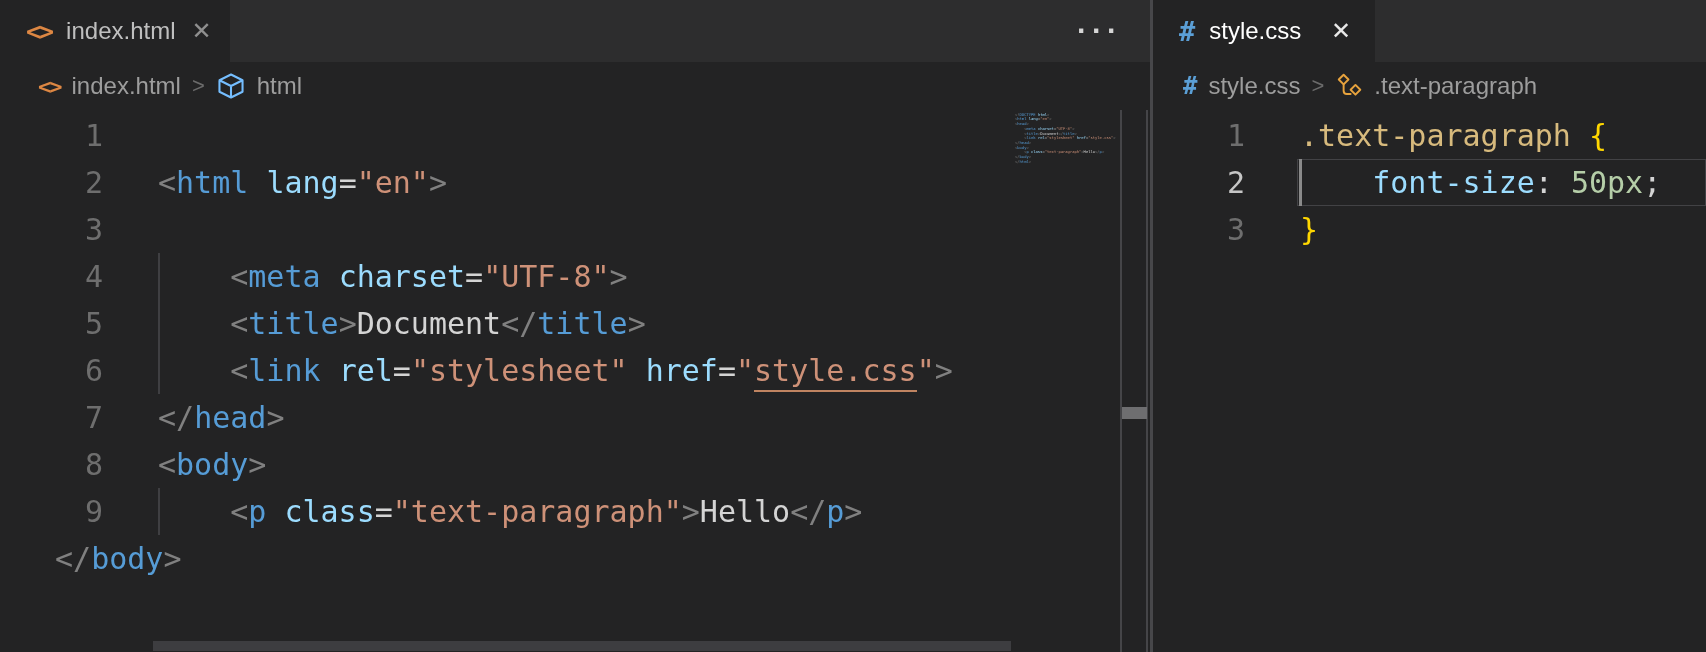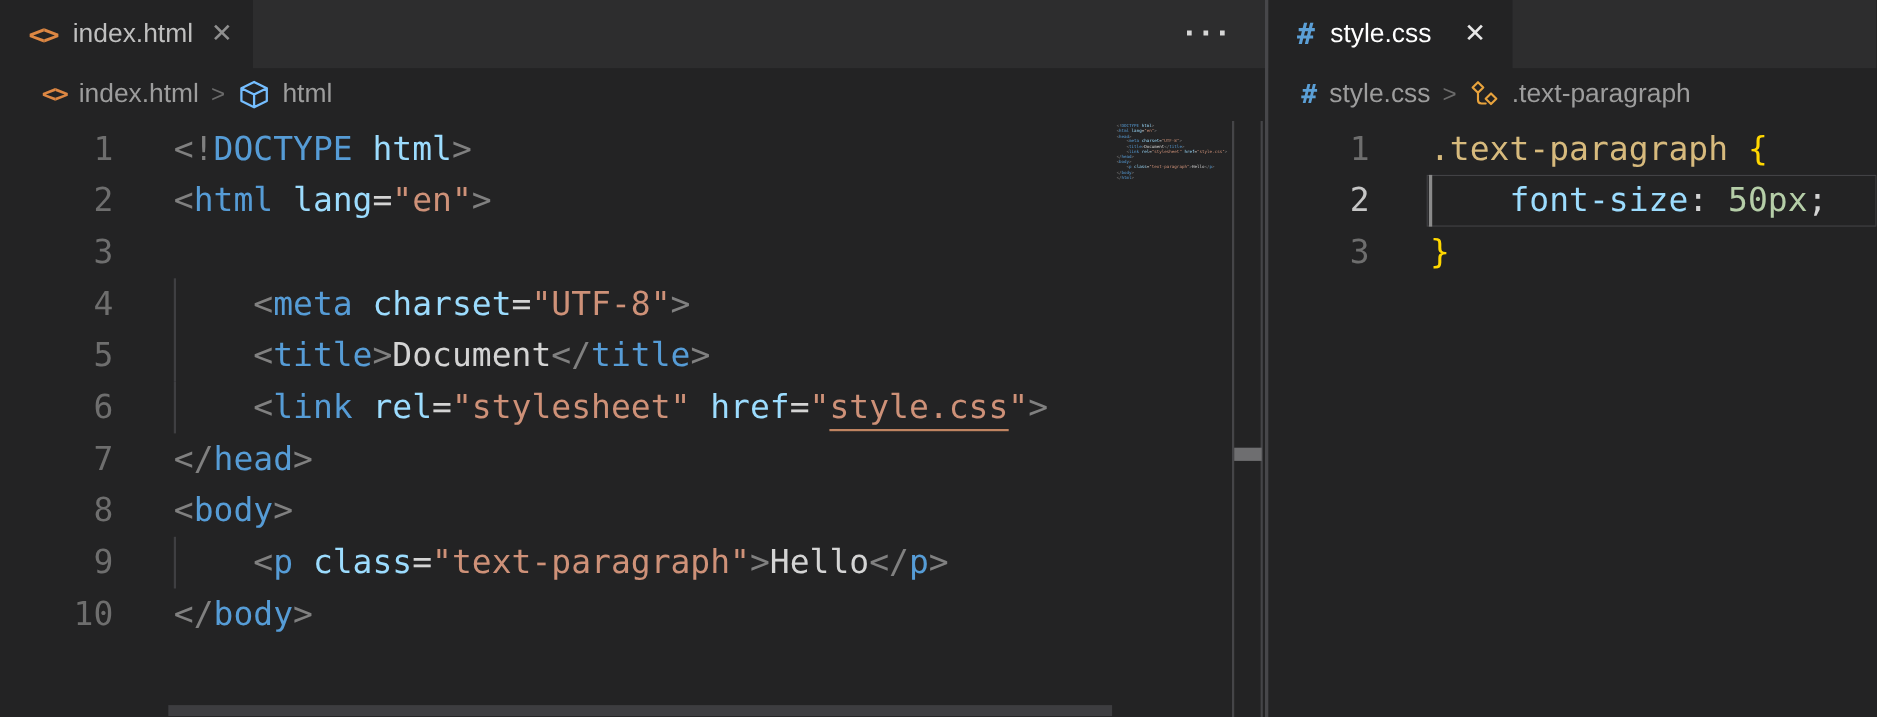--- a/index.html
+++ b/index.html
@@ -77,21 +77,20 @@
     <span class="crumb">index.html</span>
     <span class="crumb-sep">&gt;</span>
     <svg class="icon-svg" width="30" height="30" viewBox="0 0 26 26">
       <path d="M13 3 L23 8 V18 L13 23 L3 18 V8 Z M3 8 L13 13 L23 8 M13 13 V23" fill="none" stroke="#75beff" stroke-width="1.8" stroke-linejoin="round" stroke-linecap="round"></path>
     </svg>
     <span class="crumb">html</span>
   </div>
   <div class="code-area">
       <div class="code-row">
         <span class="ln">1</span>
-        <span class="line-box"><span class="tok-punct" style="color: rgb(128, 128, 128);">&lt;!</span><span class="tok-tag" style="color: rgb(86, 156, 214);">DOCTYPE</span><span class="tok-ws" style="color: rgb(212, 212, 212);"> </span><span class="tok-attr" style="color: rgb(156, 220, 254);">html</span><span class="tok-punct" style="color: rgb(128, 128, 128);">&gt;</span></span>
       </div>
       <div class="code-row">
         <span class="ln">2</span>
         <span class="line-box"><span class="tok-punct" style="color: rgb(128, 128, 128);">&lt;</span><span class="tok-tag" style="color: rgb(86, 156, 214);">html</span><span class="tok-ws" style="color: rgb(212, 212, 212);"> </span><span class="tok-attr" style="color: rgb(156, 220, 254);">lang</span><span class="tok-op" style="color: rgb(212, 212, 212);">=</span><span class="tok-str" style="color: rgb(206, 145, 120);">"en"</span><span class="tok-punct" style="color: rgb(128, 128, 128);">&gt;</span></span>
       </div>
       <div class="code-row">
         <span class="ln">3</span>
       </div>
       <div class="code-row">
         <span class="ln">4</span>
@@ -111,21 +110,20 @@
       </div>
       <div class="code-row">
         <span class="ln">8</span>
         <span class="line-box"><span class="tok-punct" style="color: rgb(128, 128, 128);">&lt;</span><span class="tok-tag" style="color: rgb(86, 156, 214);">body</span><span class="tok-punct" style="color: rgb(128, 128, 128);">&gt;</span></span>
       </div>
       <div class="code-row">
         <span class="ln">9</span>
         <span class="line-box"><i class="guide"></i><span class="tok-ind" style="color: rgb(212, 212, 212);">    </span><span class="tok-punct" style="color: rgb(128, 128, 128);">&lt;</span><span class="tok-tag" style="color: rgb(86, 156, 214);">p</span><span class="tok-ws" style="color: rgb(212, 212, 212);"> </span><span class="tok-attr" style="color: rgb(156, 220, 254);">class</span><span class="tok-op" style="color: rgb(212, 212, 212);">=</span><span class="tok-str" style="color: rgb(206, 145, 120);">"text-paragraph"</span><span class="tok-punct" style="color: rgb(128, 128, 128);">&gt;</span><span class="tok-text" style="color: rgb(212, 212, 212);">Hello</span><span class="tok-punct" style="color: rgb(128, 128, 128);">&lt;/</span><span class="tok-tag" style="color: rgb(86, 156, 214);">p</span><span class="tok-punct" style="color: rgb(128, 128, 128);">&gt;</span></span>
       </div>
       <div class="code-row">
-        <span class="ln">10</span>
         <span class="line-box"><span class="tok-punct" style="color: rgb(128, 128, 128);">&lt;/</span><span class="tok-tag" style="color: rgb(86, 156, 214);">body</span><span class="tok-punct" style="color: rgb(128, 128, 128);">&gt;</span></span>
       </div>
       <div class="code-row">
       </div>
     </div>
 
   <div class="minimap">
     <div class="minimap-inner"><div><span style="color: rgb(128, 128, 128);">&lt;!</span><span style="color: rgb(86, 156, 214);">DOCTYPE</span><span style="color: rgb(212, 212, 212);"> </span><span style="color: rgb(156, 220, 254);">html</span><span style="color: rgb(128, 128, 128);">&gt;</span></div><div><span style="color: rgb(128, 128, 128);">&lt;</span><span style="color: rgb(86, 156, 214);">html</span><span style="color: rgb(212, 212, 212);"> </span><span style="color: rgb(156, 220, 254);">lang</span><span style="color: rgb(212, 212, 212);">=</span><span style="color: rgb(206, 145, 120);">"en"</span><span style="color: rgb(128, 128, 128);">&gt;</span></div><div><span style="color: rgb(128, 128, 128);">&lt;</span><span style="color: rgb(86, 156, 214);">head</span><span style="color: rgb(128, 128, 128);">&gt;</span></div><div><span style="color: rgb(212, 212, 212);">    </span><span style="color: rgb(128, 128, 128);">&lt;</span><span style="color: rgb(86, 156, 214);">meta</span><span style="color: rgb(212, 212, 212);"> </span><span style="color: rgb(156, 220, 254);">charset</span><span style="color: rgb(212, 212, 212);">=</span><span style="color: rgb(206, 145, 120);">"UTF-8"</span><span style="color: rgb(128, 128, 128);">&gt;</span></div><div><span style="color: rgb(212, 212, 212);">    </span><span style="color: rgb(128, 128, 128);">&lt;</span><span style="color: rgb(86, 156, 214);">title</span><span style="color: rgb(128, 128, 128);">&gt;</span><span style="color: rgb(212, 212, 212);">Document</span><span style="color: rgb(128, 128, 128);">&lt;/</span><span style="color: rgb(86, 156, 214);">title</span><span style="color: rgb(128, 128, 128);">&gt;</span></div><div><span style="color: rgb(212, 212, 212);">    </span><span style="color: rgb(128, 128, 128);">&lt;</span><span style="color: rgb(86, 156, 214);">link</span><span style="color: rgb(212, 212, 212);"> </span><span style="color: rgb(156, 220, 254);">rel</span><span style="color: rgb(212, 212, 212);">=</span><span style="color: rgb(206, 145, 120);">"stylesheet"</span><span style="color: rgb(212, 212, 212);"> </span><span style="color: rgb(156, 220, 254);">href</span><span style="color: rgb(212, 212, 212);">=</span><span style="color: rgb(206, 145, 120);">"</span><span style="color: rgb(206, 145, 120);">style.css</span><span style="color: rgb(206, 145, 120);">"</span><span style="color: rgb(128, 128, 128);">&gt;</span></div><div><span style="color: rgb(128, 128, 128);">&lt;/</span><span style="color: rgb(86, 156, 214);">head</span><span style="color: rgb(128, 128, 128);">&gt;</span></div><div><span style="color: rgb(128, 128, 128);">&lt;</span><span style="color: rgb(86, 156, 214);">body</span><span style="color: rgb(128, 128, 128);">&gt;</span></div><div><span style="color: rgb(212, 212, 212);">    </span><span style="color: rgb(128, 128, 128);">&lt;</span><span style="color: rgb(86, 156, 214);">p</span><span style="color: rgb(212, 212, 212);"> </span><span style="color: rgb(156, 220, 254);">class</span><span style="color: rgb(212, 212, 212);">=</span><span style="color: rgb(206, 145, 120);">"text-paragraph"</span><span style="color: rgb(128, 128, 128);">&gt;</span><span style="color: rgb(212, 212, 212);">Hello</span><span style="color: rgb(128, 128, 128);">&lt;/</span><span style="color: rgb(86, 156, 214);">p</span><span style="color: rgb(128, 128, 128);">&gt;</span></div><div><span style="color: rgb(128, 128, 128);">&lt;/</span><span style="color: rgb(86, 156, 214);">body</span><span style="color: rgb(128, 128, 128);">&gt;</span></div><div><span style="color: rgb(128, 128, 128);">&lt;/</span><span style="color: rgb(86, 156, 214);">html</span><span style="color: rgb(128, 128, 128);">&gt;</span></div></div>
   </div>
   <div class="mini-track"></div>

